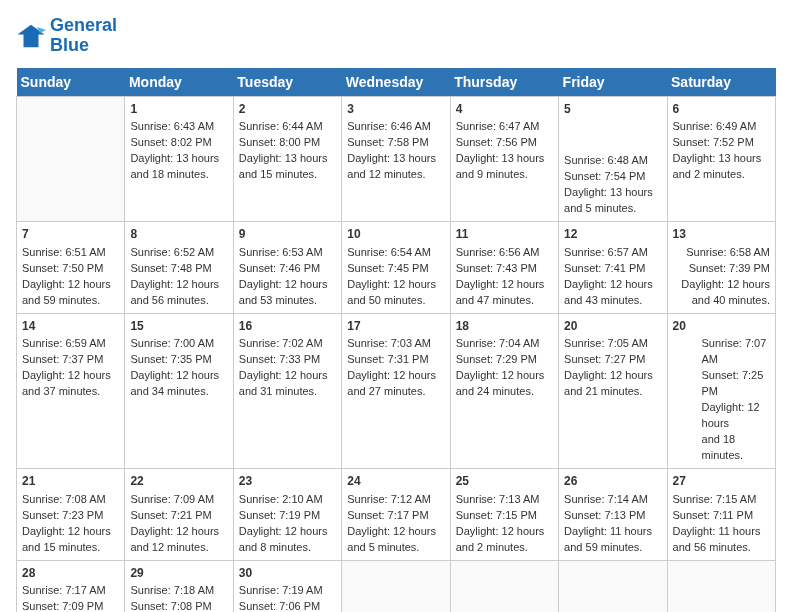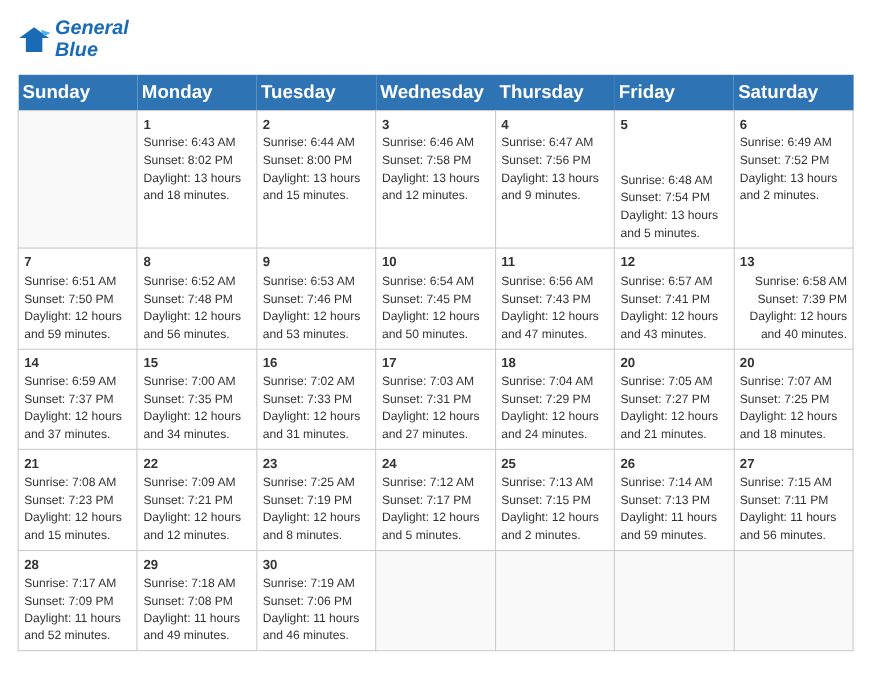--- a/index.html
+++ b/index.html
@@ -22,21 +22,20 @@
       gap: 4px;
     }
     .logo-text {
       font-size: 18px;
       font-weight: bold;
       color: #333;
       line-height: 1.1;
     }
     .logo-text span {
       color: #1a6bb5;
-      font-style: italic;
     }
     .logo-bird {
       width: 30px;
       height: 30px;
     }
     .title-block {
       text-align: right;
     }
     .month-title {
       font-size: 32px;
@@ -50,21 +49,21 @@
     table {
       width: 100%;
       border-collapse: collapse;
       font-size: 11px;
     }
     th {
       background-color: #2e74b5;
       color: #fff;
       padding: 6px 4px;
       text-align: left;
-      font-size: 17px;
+      font-size: 14px;
       font-weight: bold;
     }
     td {
       border: 1px solid #ccc;
       vertical-align: top;
       padding: 4px 5px;
       height: 80px;
       width: 14.28%;
       color: #333;
       font-size: 10.5px;
@@ -253,21 +252,21 @@
         </td>
         <td>
           <span class="day-num">20</span>
           <div class="day-info" style="white-space: pre-line;">Sunrise: 7:05 AM
 Sunset: 7:27 PM
 Daylight: 12 hours
 and 21 minutes.</div>
         </td>
         <td>
           <span class="day-num">20</span>
-          <div class="day-info" style="white-space: pre-line;">Sunrise: 7:07 AM
+          <div class="day-info" style="white-space: pre-line; margin-left: 29px;">Sunrise: 7:07 AM
 Sunset: 7:25 PM
 Daylight: 12 hours
 and 18 minutes.</div>
         </td>
       </tr>
       <tr>
         <td>
           <span class="day-num">21</span>
           <div class="day-info" style="white-space: pre-line;">Sunrise: 7:08 AM
 Sunset: 7:23 PM
@@ -276,21 +275,21 @@
         </td>
         <td>
           <span class="day-num">22</span>
           <div class="day-info" style="white-space: pre-line;">Sunrise: 7:09 AM
 Sunset: 7:21 PM
 Daylight: 12 hours
 and 12 minutes.</div>
         </td>
         <td>
           <span class="day-num">23</span>
-          <div class="day-info" style="white-space: pre-line;">Sunrise: 7:25 AM
+          <div class="day-info" style="white-space: pre-line;">Sunrise: 2:10 AM
 Sunset: 7:19 PM
 Daylight: 12 hours
 and 8 minutes.</div>
         </td>
         <td>
           <span class="day-num">24</span>
           <div class="day-info" style="white-space: pre-line;">Sunrise: 7:12 AM
 Sunset: 7:17 PM
 Daylight: 12 hours
 and 5 minutes.</div>

